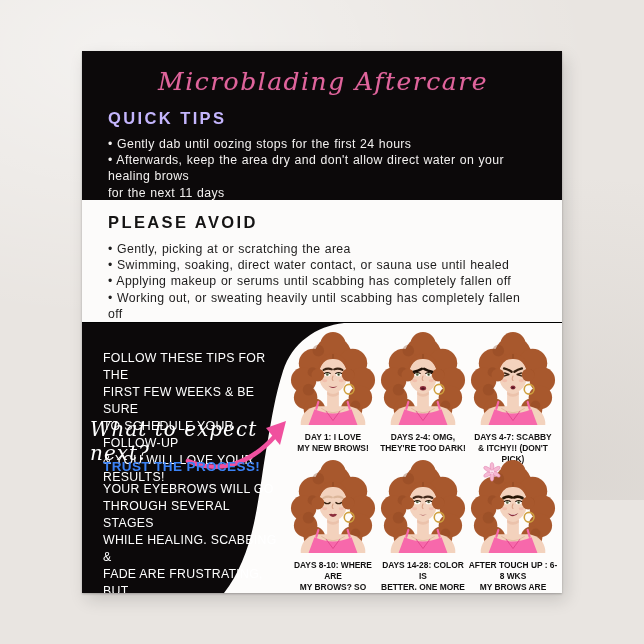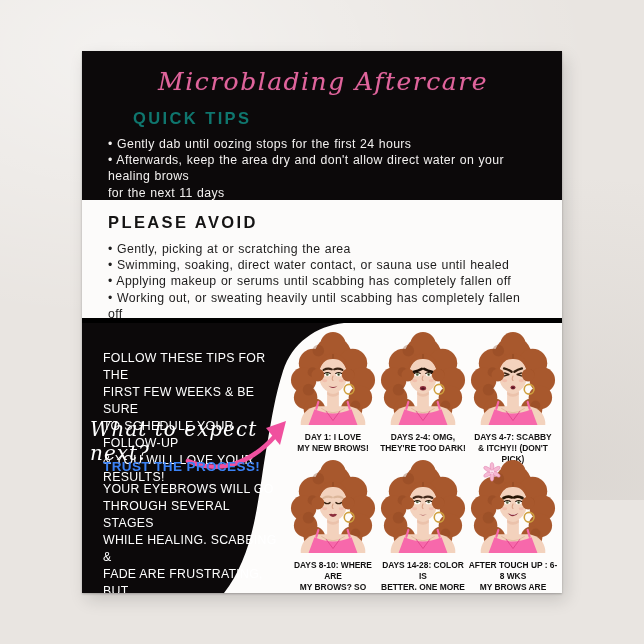--- a/index.html
+++ b/index.html
@@ -28,30 +28,30 @@
   }
   .script{font-family:"DejaVu Serif","Liberation Serif",serif;font-style:italic;}
   .title{
     text-align:center;font-size:25px;letter-spacing:1.5px;
     color:#e0649c;margin:6px 0 13px 0;font-weight:400;
     text-shadow:0 0 1px rgba(224,100,156,.35);
   }
   h2.h{
     margin:0 0 8px 0;font-size:16.5px;letter-spacing:2.4px;font-weight:700;
   }
-  .sec-header h2.h{color:#0f766e;margin-left:25px;}
+  .sec-header h2.h{color:#c4b5fd;}
   ul.bullets{list-style:none;margin:0;padding:0;font-size:12.3px;line-height:1.32;
     letter-spacing:.35px;word-spacing:.6px;}
   ul.bullets li{white-space:pre-line;}
   ul.bullets li::before{content:"•  ";}
   
   .sec-avoid{
     position:absolute;left:0;top:149px;width:480px;height:123px;
     background:#fcfbfa;color:#1e1d1d;box-sizing:border-box;
-    padding:13px 24px 0 26px;border-bottom:5px solid #000000;
+    padding:13px 24px 0 26px;border-bottom:1px solid #000000;
   }
   .sec-avoid h2.h{color:#151414;margin-bottom:9px;}
   
   .sec-expect{
     position:absolute;left:0;top:272px;width:480px;height:270px;
     background:#0c090a;overflow:hidden;
   }
   .blob{position:absolute;left:0;top:0;}
   .intro{
     position:absolute;left:21px;top:27px;width:178px;

